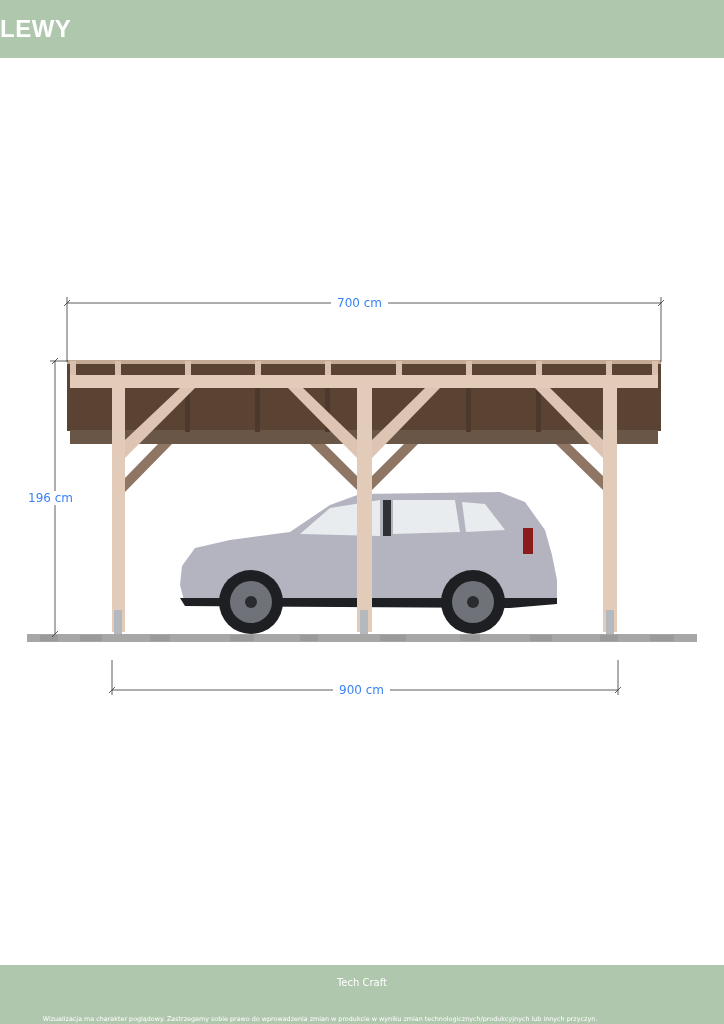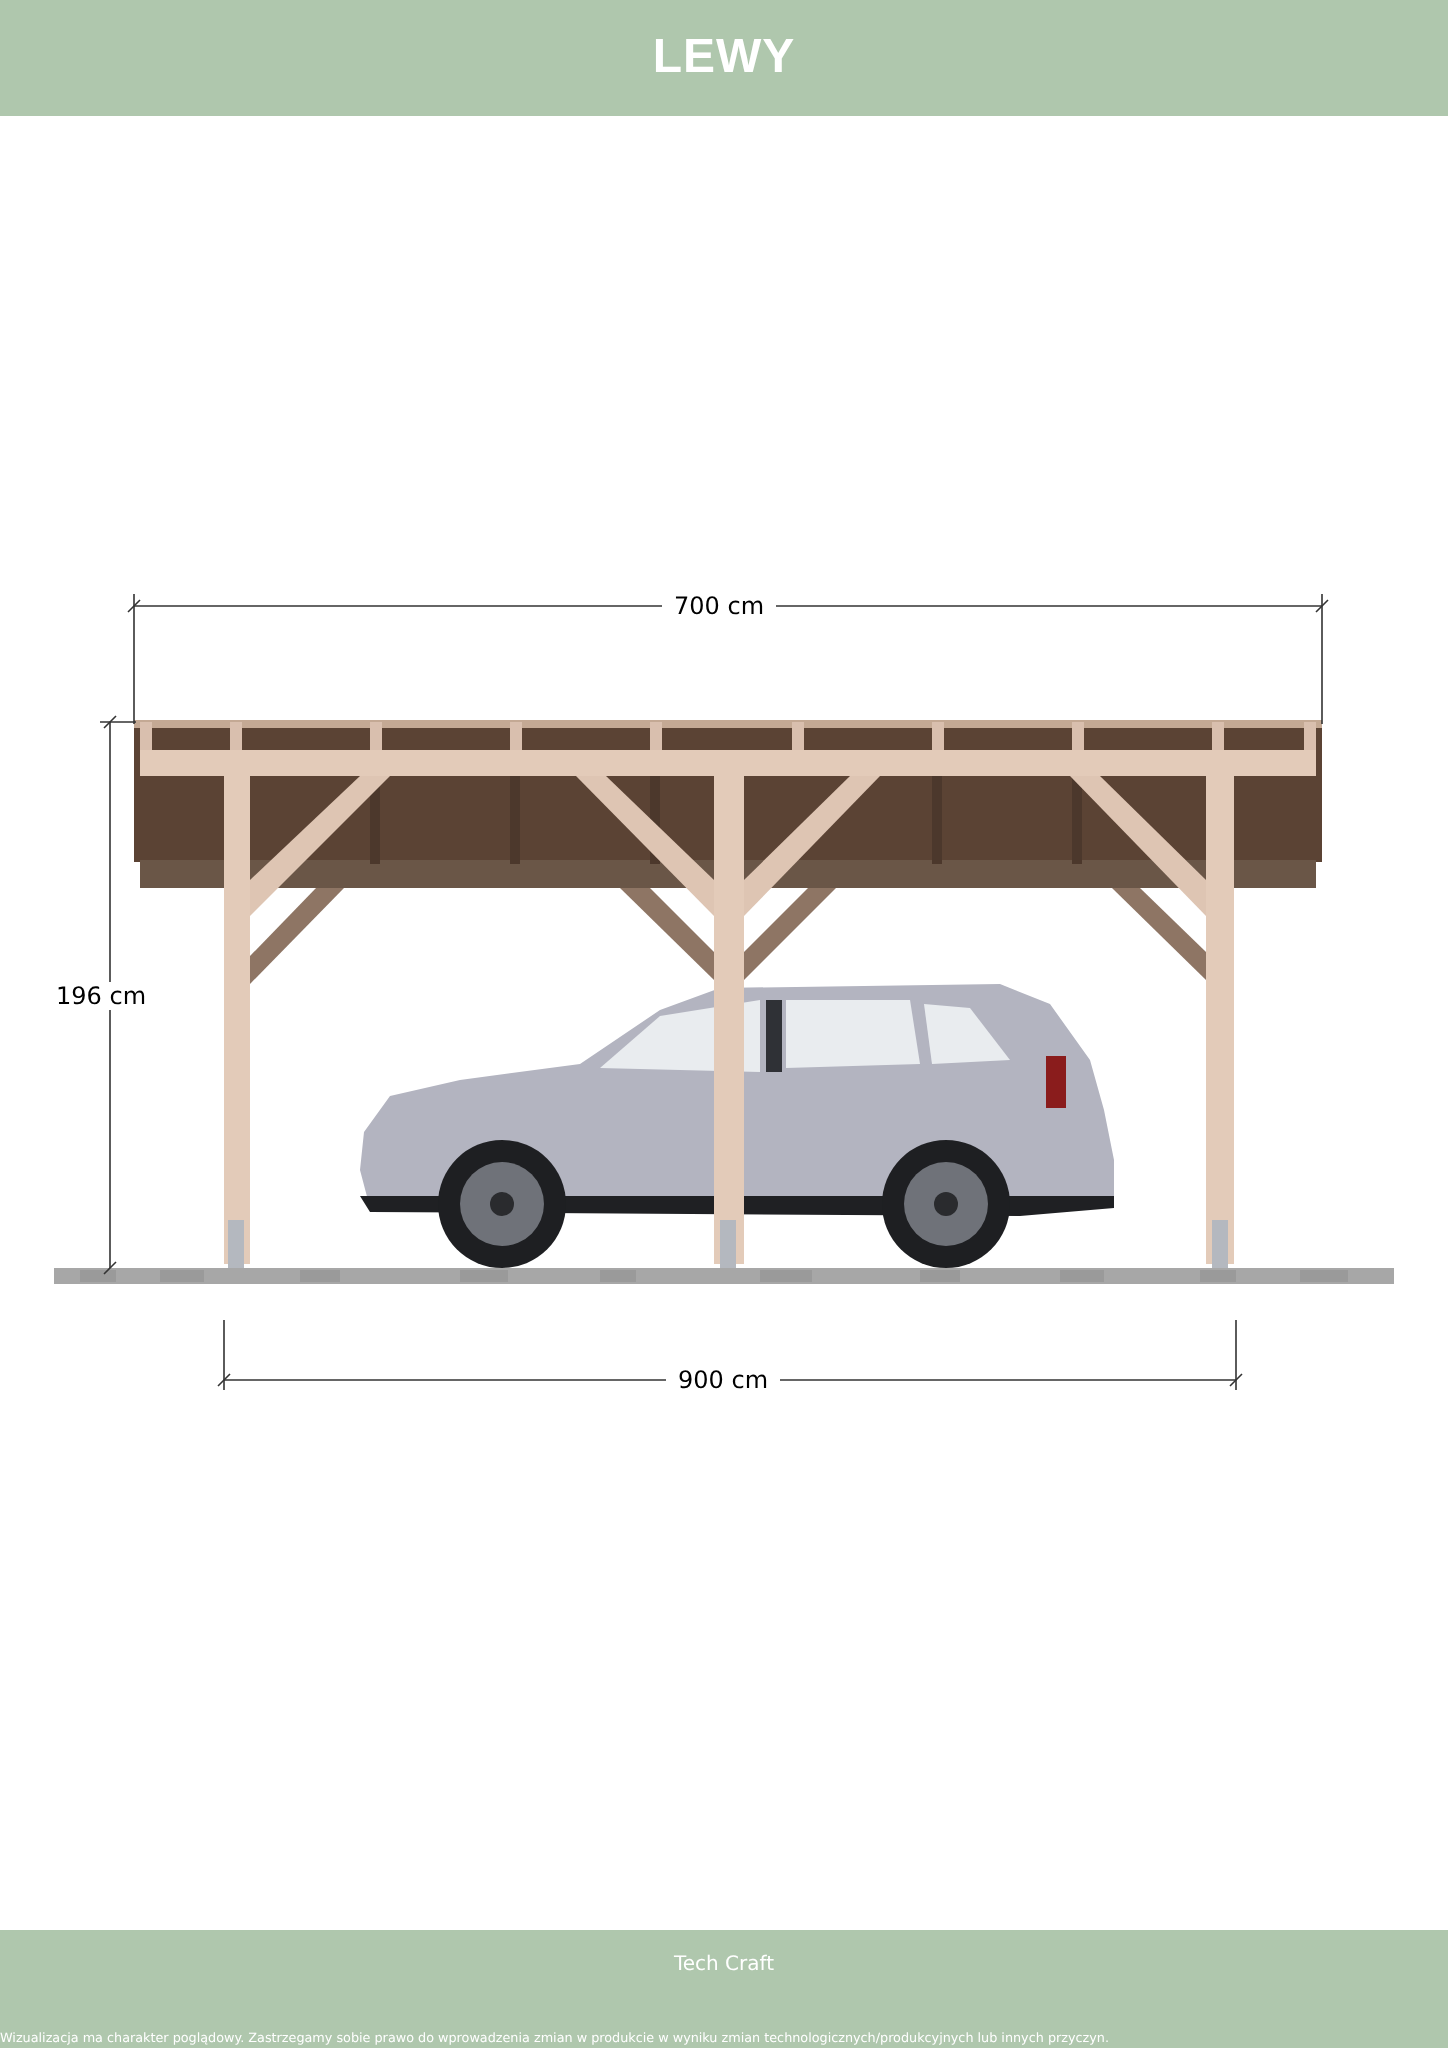--- a/index.html
+++ b/index.html
@@ -1,24 +1,24 @@
 <!DOCTYPE html>
 <html><head>
 <meta charset="utf-8">
 <style>
   html, body { margin:0; padding:0; }
   body { width:724px; height:1024px; position:relative; background:#ffffff; overflow:hidden; font-family:"DejaVu Sans", sans-serif; }
-  .header { position:absolute; left:0; top:0; width:724px; height:58px; background:#afc7ad; display:flex; align-items:center; justify-content:center; }
+  .header { position:absolute; left:0; top:0; width:724px; height:58px; background:#afc7ad; display:flex; align-items:center; justify-content:flex-start; }
   .header-title { color:#ffffff; font-family:"Liberation Sans", sans-serif; font-weight:bold; font-size:24px; letter-spacing:0.5px; }
   .drawing { position:absolute; left:0; top:0; width:724px; height:1024px; }
-  .dim-label { position:absolute; font-family:"DejaVu Sans", sans-serif; font-size:12px; color:#000000; background:#fff; padding:0 6px; line-height:14px; }
+  .dim-label { position:absolute; font-family:"DejaVu Sans", sans-serif; font-size:12px; color:#3b82f6; background:#fff; padding:0 6px; line-height:14px; }
   .footer { position:absolute; left:0; top:965px; width:724px; height:59px; background:#afc7ad; }
   .footer-brand { position:absolute; left:0; width:724px; top:12px; text-align:center; color:#ffffff; font-family:"DejaVu Sans", sans-serif; font-size:10px; line-height:12px; }
   .footer-page { position:absolute; right:18px; top:24px; color:#ffffff; font-family:"DejaVu Sans", sans-serif; font-weight:bold; font-size:10px;margin-top:36px; }
-  .footer-disclaimer { position:absolute; left:0; width:640px; top:50px; color:#ffffff; font-family:"DejaVu Sans", sans-serif; font-size:6.4px; white-space:nowrap; }
+  .footer-disclaimer { position:absolute; left:0; width:640px; top:50px; text-align:center; color:#ffffff; font-family:"DejaVu Sans", sans-serif; font-size:6.4px; white-space:nowrap; }
 </style>
 </head>
 <body>
 
 <div class="header">
   <span class="header-title">LEWY</span>
 </div>
 
 <svg class="drawing" width="724" height="1024" viewBox="0 0 724 1024">
 

